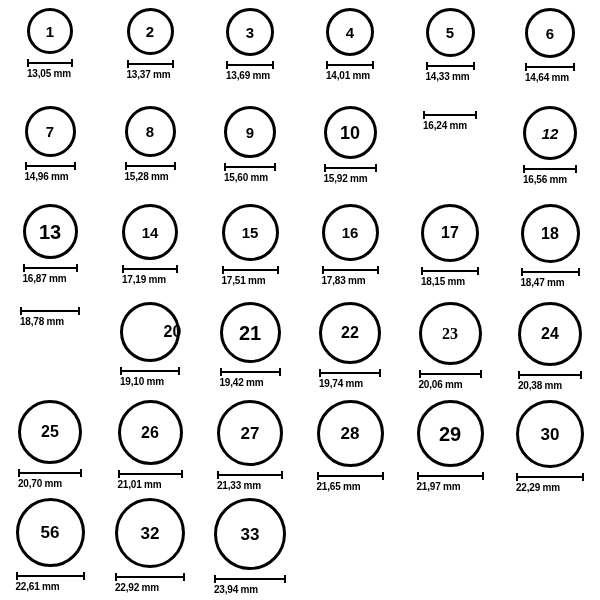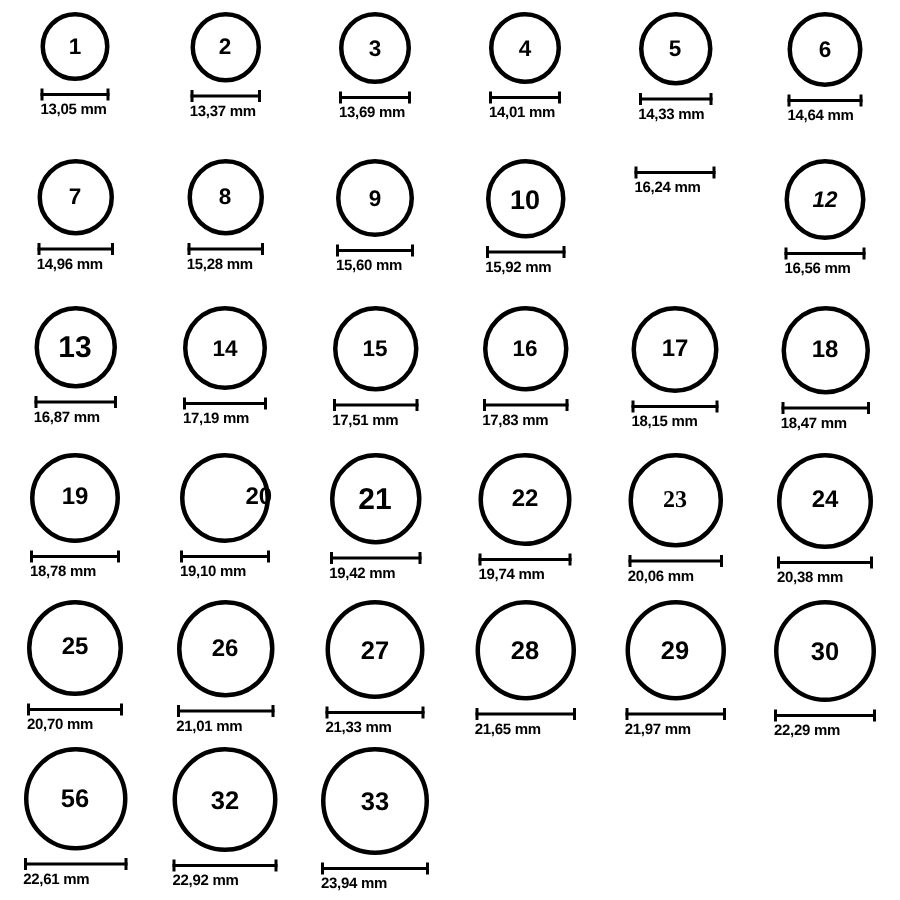--- a/index.html
+++ b/index.html
@@ -317,23 +317,20 @@
         <div class="measure">
           <div class="caliper" style="width: 59px;">
             <div class="bar"></div>
             <div class="tick left"></div>
             <div class="tick right"></div>
           </div>
           <div class="mm-label">18,47 mm</div>
         </div>
       </div>
       <div class="cell">
-        <div class="ring" style="width: 60px; height: 60px;">
-          <span class="ring-size" style="font-size: 16px;">19</span>
-        </div>
         <div class="measure">
           <div class="caliper" style="width: 60px;">
             <div class="bar"></div>
             <div class="tick left"></div>
             <div class="tick right"></div>
           </div>
           <div class="mm-label">18,78 mm</div>
         </div>
       </div>
       <div class="cell">
@@ -448,21 +445,21 @@
           <div class="caliper" style="width: 67px;">
             <div class="bar"></div>
             <div class="tick left"></div>
             <div class="tick right"></div>
           </div>
           <div class="mm-label">21,65 mm</div>
         </div>
       </div>
       <div class="cell">
         <div class="ring" style="width: 67px; height: 67px;">
-          <span class="ring-size" style="font-size: 17px;">29</span>
+          <span class="ring-size" style="font-size: 20px;">29</span>
         </div>
         <div class="measure">
           <div class="caliper" style="width: 67px;">
             <div class="bar"></div>
             <div class="tick left"></div>
             <div class="tick right"></div>
           </div>
           <div class="mm-label">21,97 mm</div>
         </div>
       </div>

